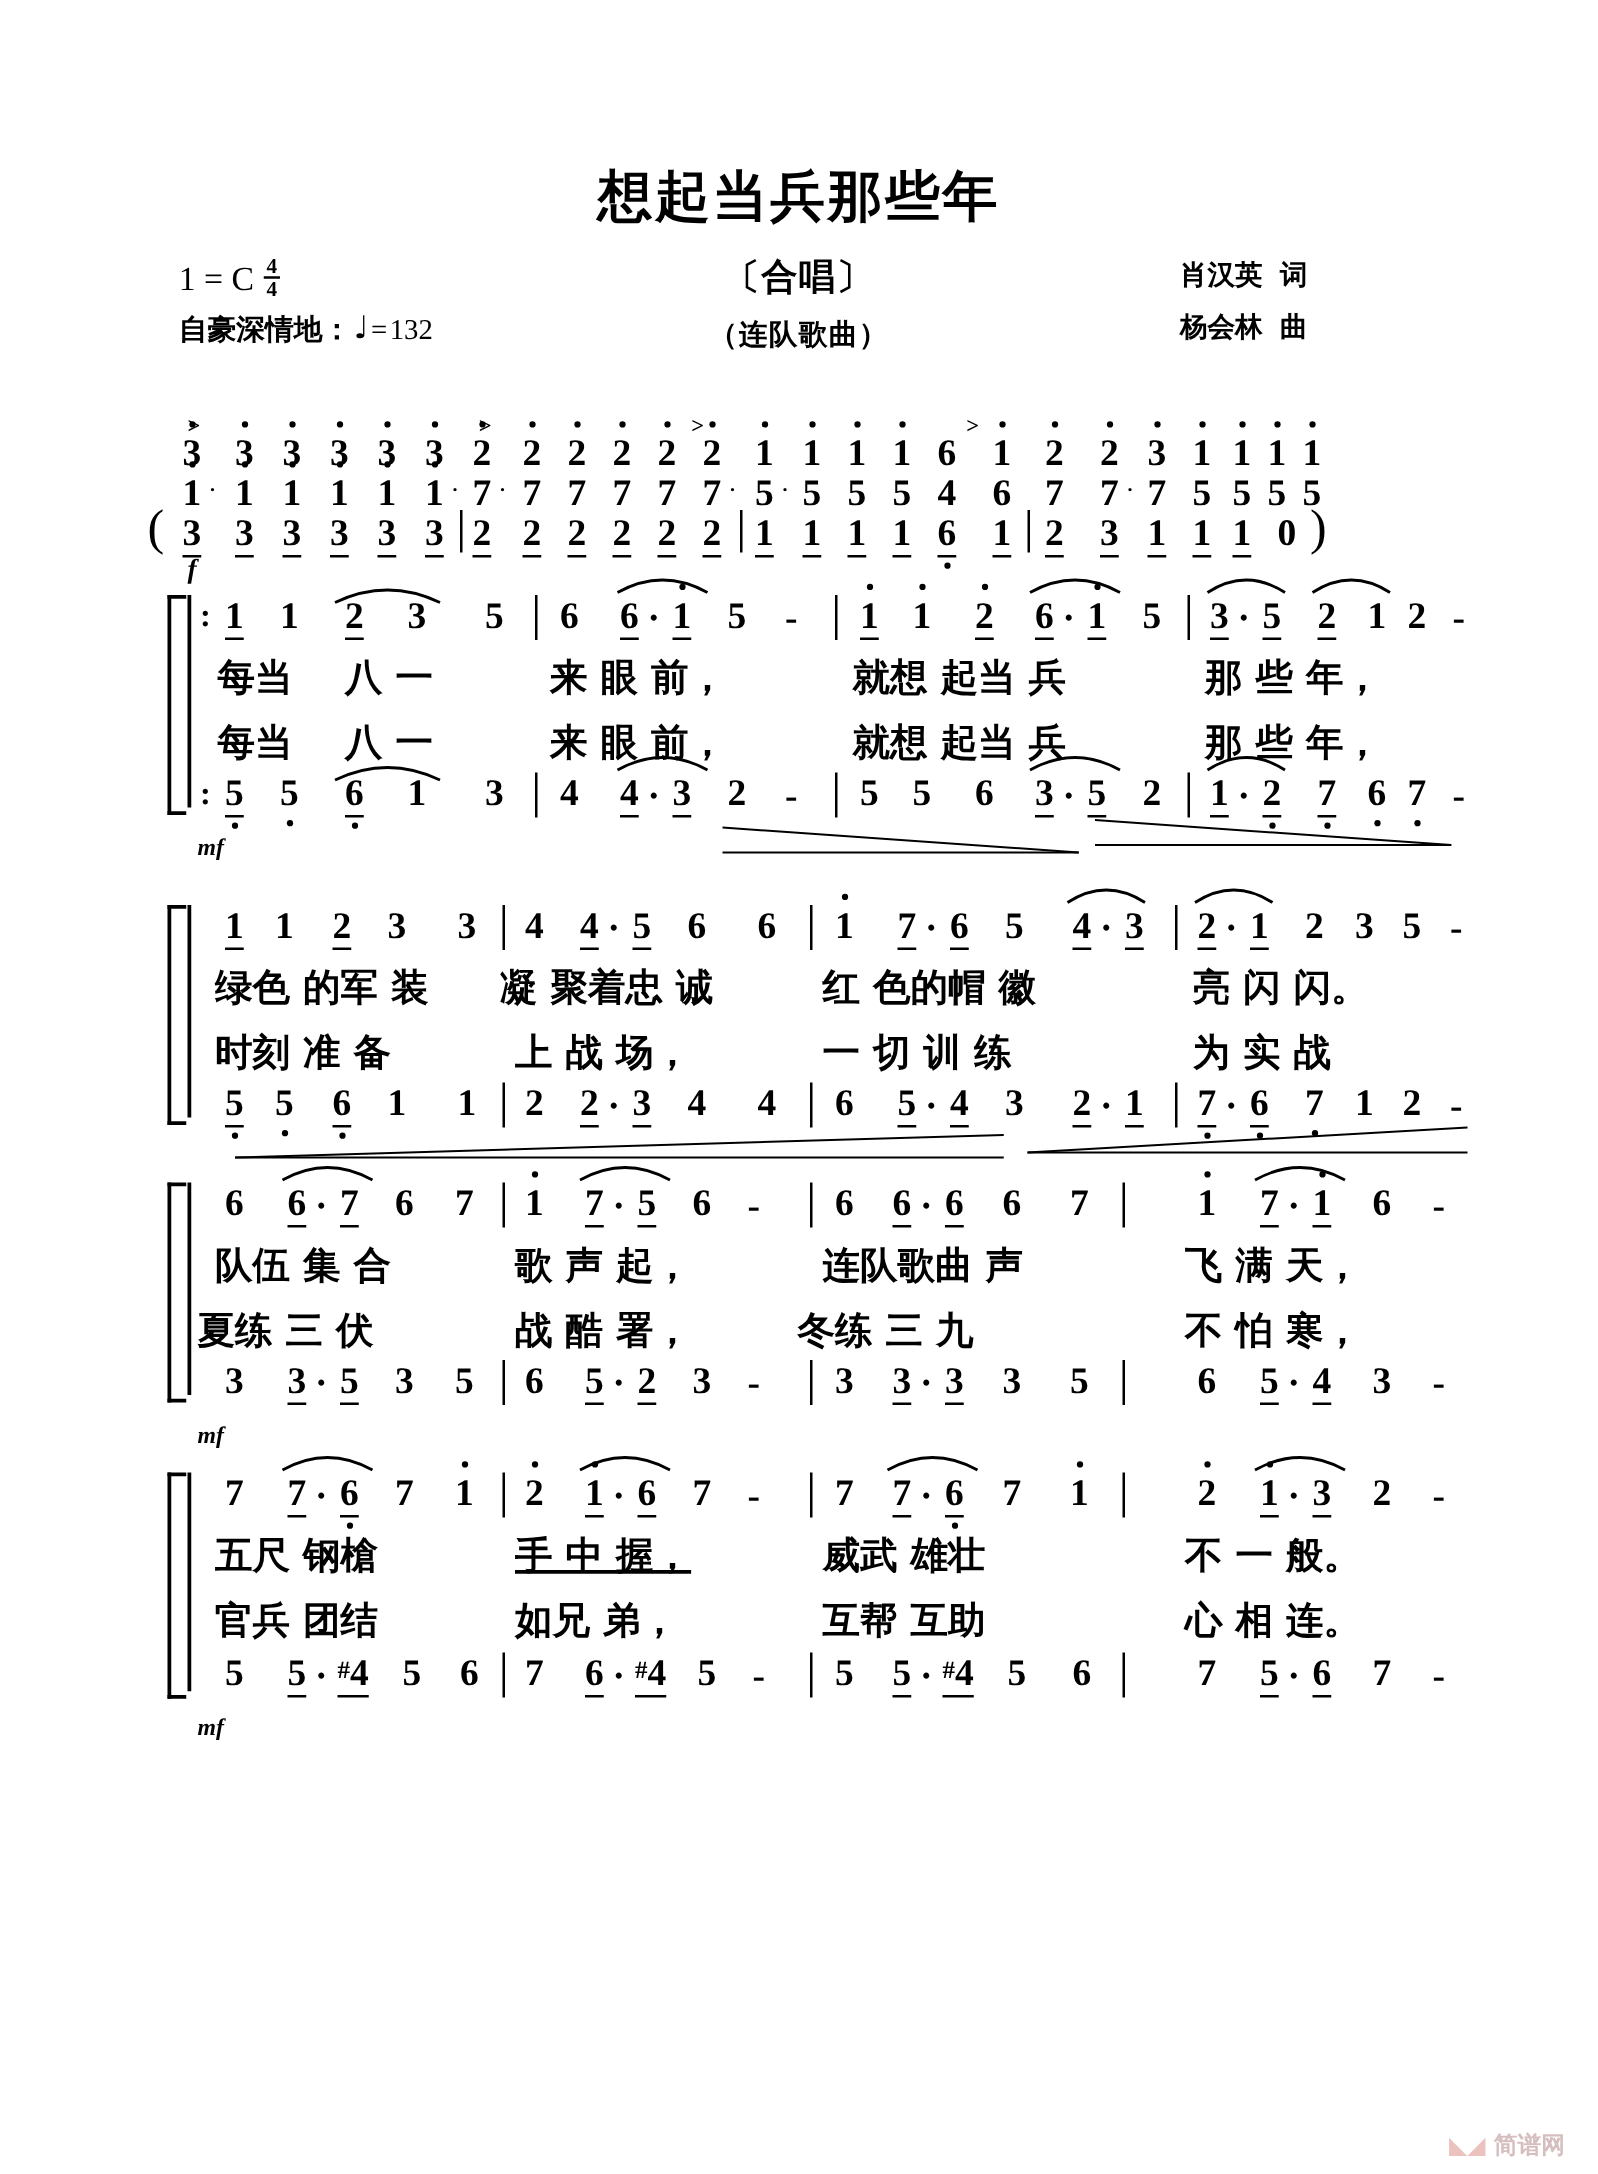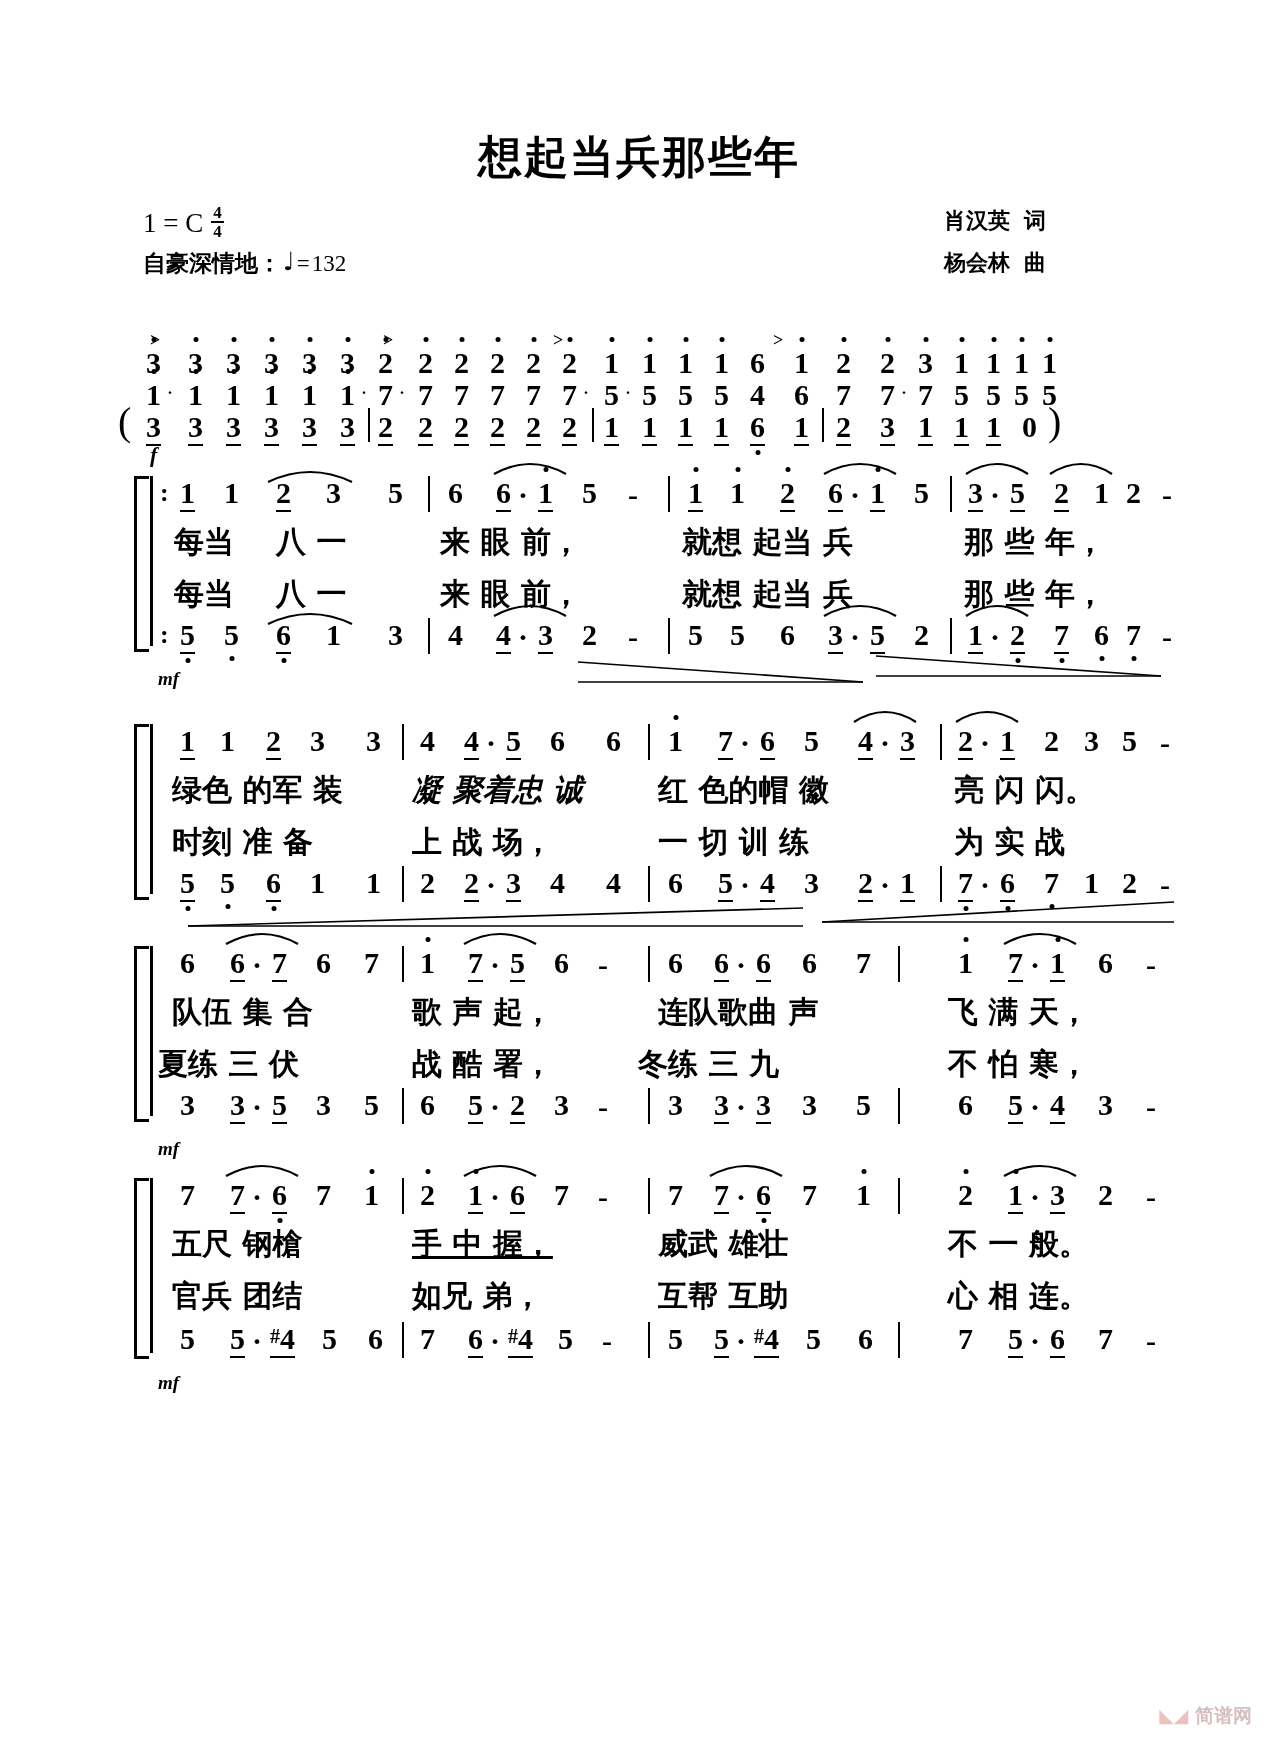--- a/index.html
+++ b/index.html
@@ -87,20 +87,22 @@
   .wm{position:absolute;right:26px;bottom:10px;opacity:.30;
       font-family:"DejaVu Sans",sans-serif;font-size:19px;font-weight:bold;color:#7a2a2a;}
   .wm .red{color:#c0392b;}
 </style>
 </head>
 <body>
 
 <div class="sheet">
 
   <div class="title">想起当兵那些年</div>
+  <div class="subtitle">〔合唱〕</div>
+  <div class="subtitle2">（连队歌曲）</div>
 
   <div class="keysig">
     <span>1 = C</span>
     <span class="meter">
       <span class="num">4</span>
       <span class="den">4</span>
     </span>
   </div>
 
   <div class="tempo">
@@ -399,21 +401,21 @@
       <span class="note" style="position:absolute;left:926px;">3</span>
       <span class="note" style="position:absolute;left:964px;">5</span>
       <span class="dash" style="position:absolute;left:1002px;">-</span>
       <svg class="slur" style="left:796px;top:-22px;" width="70" height="20">
           <path d="M2,18 Q33,-2 64,18" stroke="#000" stroke-width="2.2" fill="none"></path>
         </svg>
     </div>
 
     <div class="row lyric" style="top:52px;left:30px;">
       <span style="position:absolute;left:14px;">绿色 的军 装</span>
-      <span style="position:absolute;left:254px;font-style:italic;">凝 聚着忠 诚</span>
+      <span style="position:absolute;left:242px;">凝 聚着忠 诚</span>
       <span style="position:absolute;left:500px;">红 色的帽 徽</span>
       <span style="position:absolute;left:796px;">亮  闪  闪。</span>
     </div>
 
     <div class="row lyric" style="top:104px;left:30px;">
       <span style="position:absolute;left:14px;">时刻  准 备</span>
       <span style="position:absolute;left:254px;">上 战 场，</span>
       <span style="position:absolute;left:500px;">一 切  训 练</span>
       <span style="position:absolute;left:796px;">为  实  战</span>
     </div>

